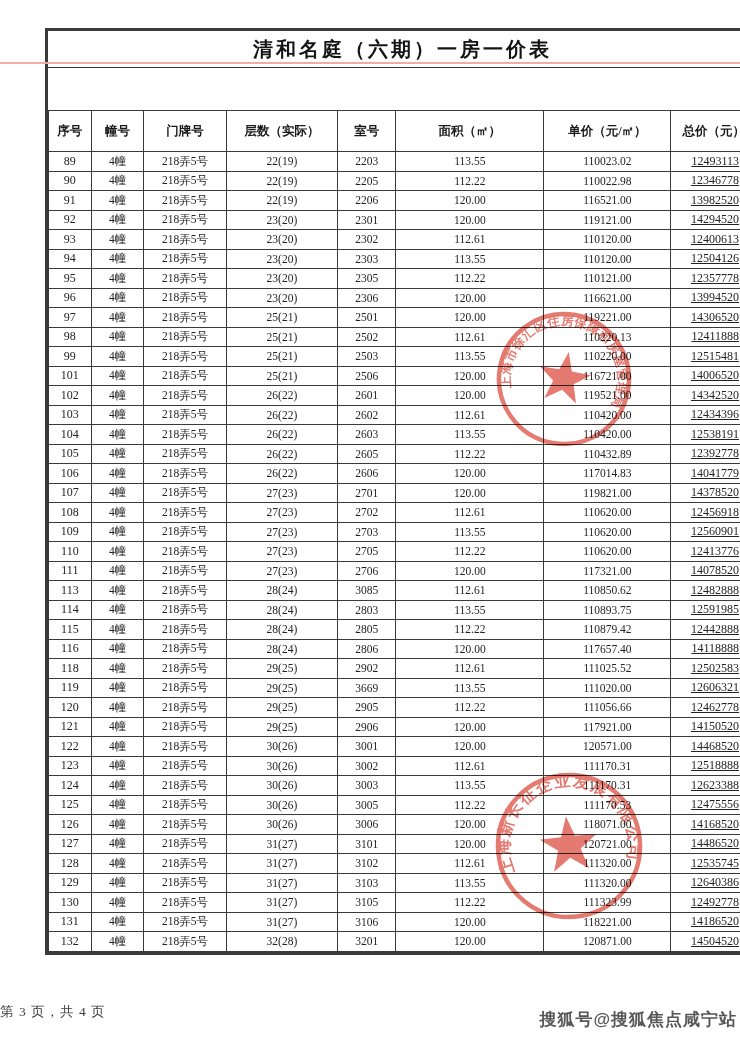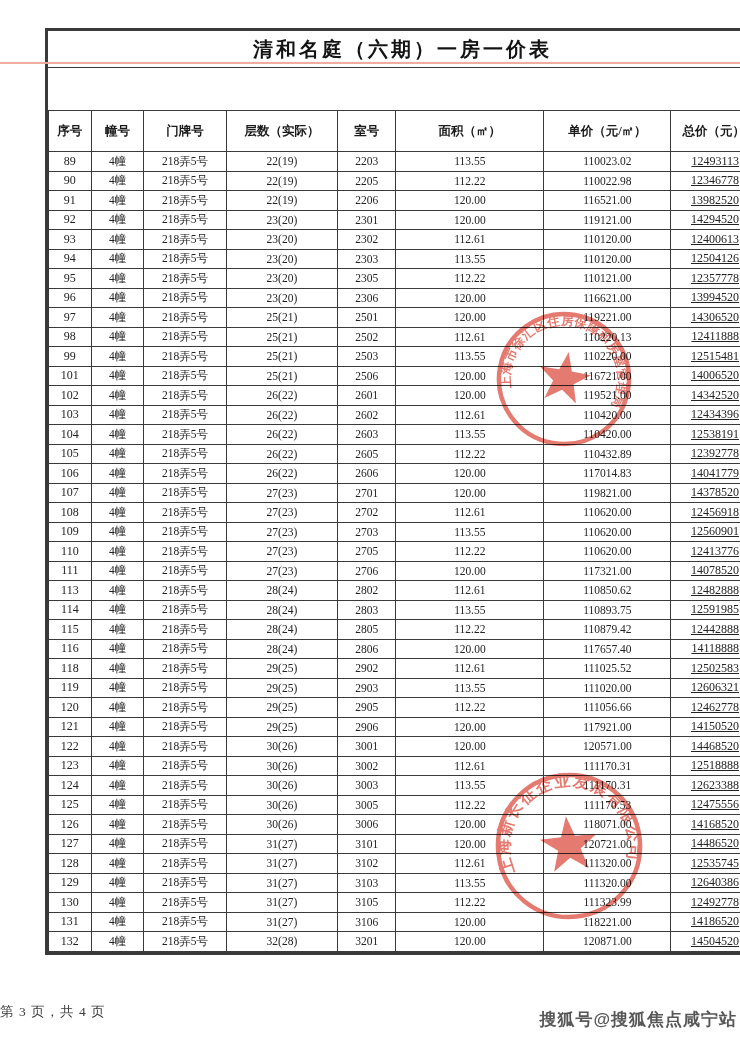--- a/index.html
+++ b/index.html
@@ -295,21 +295,21 @@
           <td class="c4">2706</td>
           <td class="c5">120.00</td>
           <td class="c6">117321.00</td>
           <td class="c7">14078520</td>
         </tr>
         <tr>
           <td class="c0">113</td>
           <td class="c1">4幢</td>
           <td class="c2">218弄5号</td>
           <td class="c3">28(24)</td>
-          <td class="c4">2802</td>
+          <td class="c4">3085</td>
           <td class="c5">112.61</td>
           <td class="c6">110850.62</td>
           <td class="c7">12482888</td>
         </tr>
         <tr>
           <td class="c0">114</td>
           <td class="c1">4幢</td>
           <td class="c2">218弄5号</td>
           <td class="c3">28(24)</td>
           <td class="c4">2803</td>
@@ -345,21 +345,21 @@
           <td class="c4">2902</td>
           <td class="c5">112.61</td>
           <td class="c6">111025.52</td>
           <td class="c7">12502583</td>
         </tr>
         <tr>
           <td class="c0">119</td>
           <td class="c1">4幢</td>
           <td class="c2">218弄5号</td>
           <td class="c3">29(25)</td>
-          <td class="c4">2903</td>
+          <td class="c4">3669</td>
           <td class="c5">113.55</td>
           <td class="c6">111020.00</td>
           <td class="c7">12606321</td>
         </tr>
         <tr>
           <td class="c0">120</td>
           <td class="c1">4幢</td>
           <td class="c2">218弄5号</td>
           <td class="c3">29(25)</td>
           <td class="c4">2905</td>

